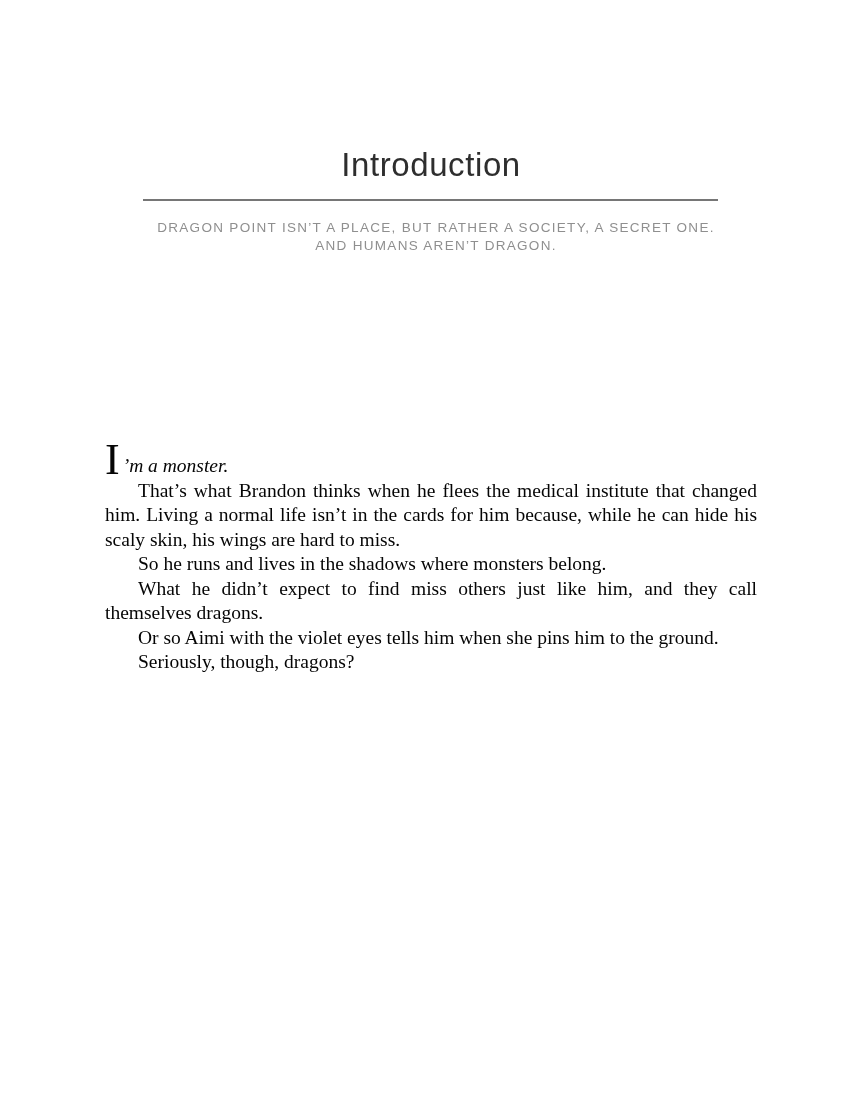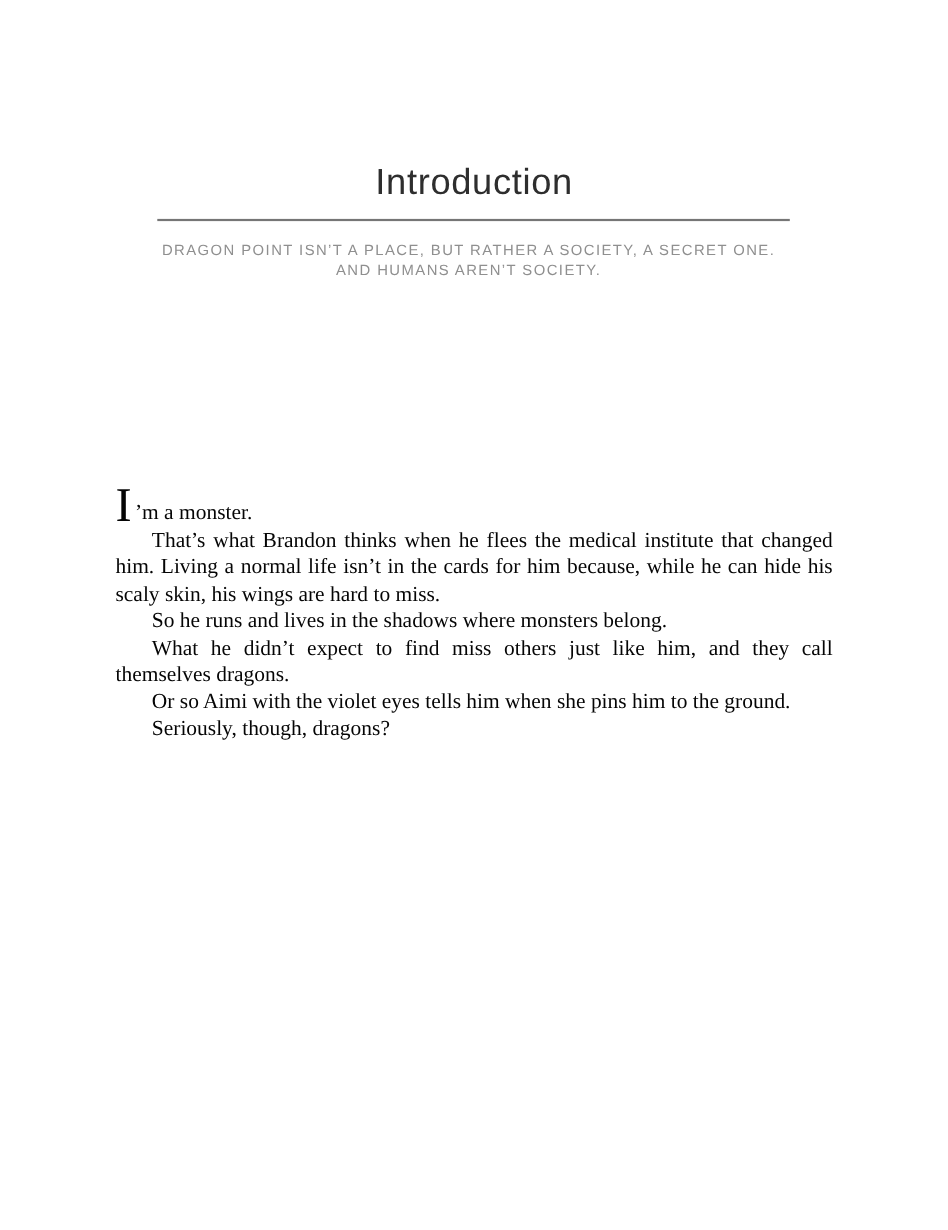--- a/index.html
+++ b/index.html
@@ -31,21 +31,21 @@
     position: absolute;
     top: 199px;
     left: 143px;
     width: 575px;
     height: 2px;
     background: #767676;
   }
   .epigraph {
     position: absolute;
     top: 219px;
-    left: 100px;
+    left: 110px;
     width: 652px;
     text-align: center;
     font-family: "Liberation Sans", sans-serif;
     font-weight: 300;
     font-size: 13.5px;
     letter-spacing: 1.3px;
     line-height: 18px;
     color: #8f8f8f;
   }
   .body-text {
@@ -67,34 +67,35 @@
     text-indent: 0;
   }
   .drop-cap {
     font-size: 44px;
     line-height: 24.55px;
     position: relative;
     top: 2px;
     margin-right: 3px;
   }
   .opening-phrase {
+    font-style: italic;
   }
 </style>
 </head>
 <body>
 
 <div class="page">
 
   <div class="chapter-title">Introduction</div>
 
   <div class="title-rule"></div>
 
   <div class="epigraph">
     <div>DRAGON POINT ISN’T A PLACE, BUT RATHER A SOCIETY, A SECRET ONE.</div>
-    <div>AND HUMANS AREN’T SOCIETY.</div>
+    <div>AND HUMANS AREN’T DRAGON.</div>
   </div>
 
   <div class="body-text">
     <p class="opening">
       <span class="drop-cap">I</span><span class="opening-phrase">’m a monster.</span>
     </p>
     <div id="paragraph-list">
         <p>That’s what Brandon thinks when he flees the medical institute that changed him. Living a normal life isn’t in the cards for him because, while he can hide his scaly skin, his wings are hard to miss.</p>
         <p>So he runs and lives in the shadows where monsters belong.</p>
         <p>What he didn’t expect to find miss others just like him, and they call themselves dragons.</p>

